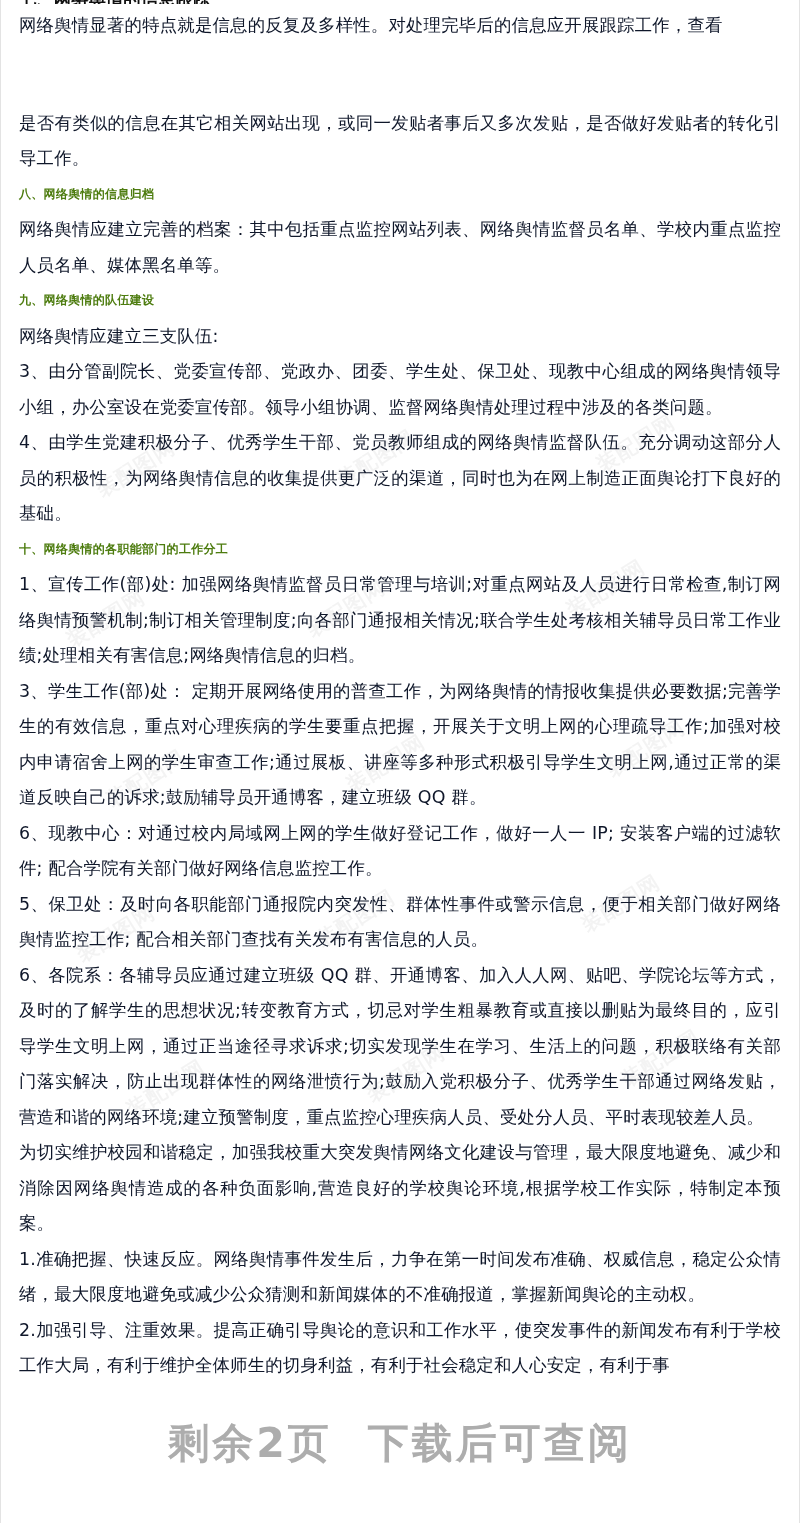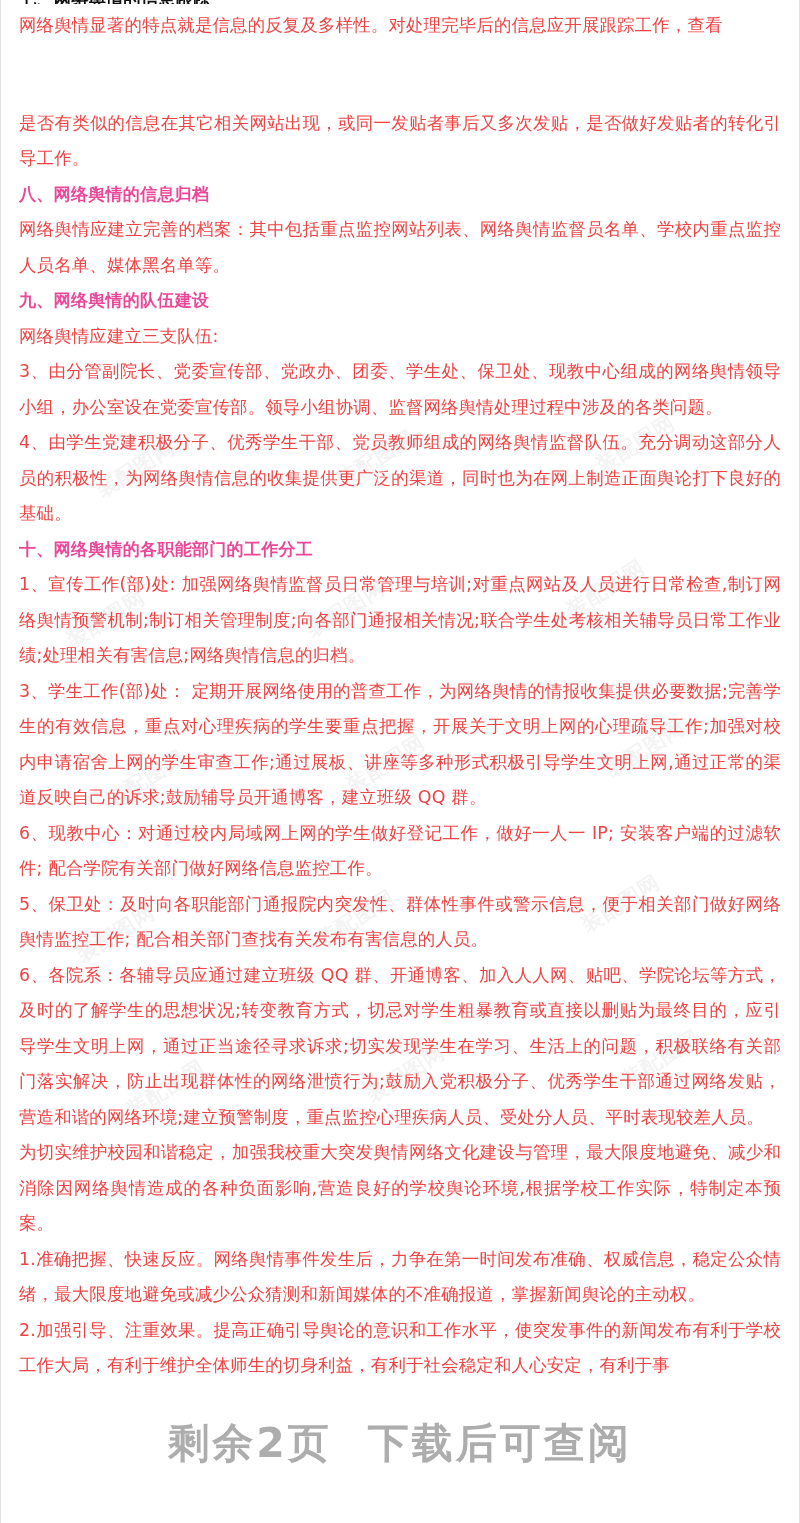--- a/index.html
+++ b/index.html
@@ -46,31 +46,31 @@
     padding: 0 18px;
     box-sizing: border-box;
   }
   p, h3 {
     margin: 0;
     padding: 0;
   }
   .para {
     font-size: 17.4px;
     line-height: 35.5px;
-    color: #ef4444;
+    color: #0f172a;
     text-align: justify;
     text-justify: inter-ideograph;
     letter-spacing: 0.2px;
     font-family: "DejaVu Sans", "Liberation Sans", sans-serif;
   }
   .heading {
-    font-size: 17px;
+    font-size: 12px;
     line-height: 35.5px;
     font-weight: 700;
-    color: #ec4899;
+    color: #4d7c0f;
     letter-spacing: 0.3px;
     font-family: "DejaVu Sans", "Liberation Sans", sans-serif;
   }
   
   .clipped-head {
     position: absolute;
     top: -18px;
     left: 18px;
     width: 764px;
     font-size: 17.4px;

